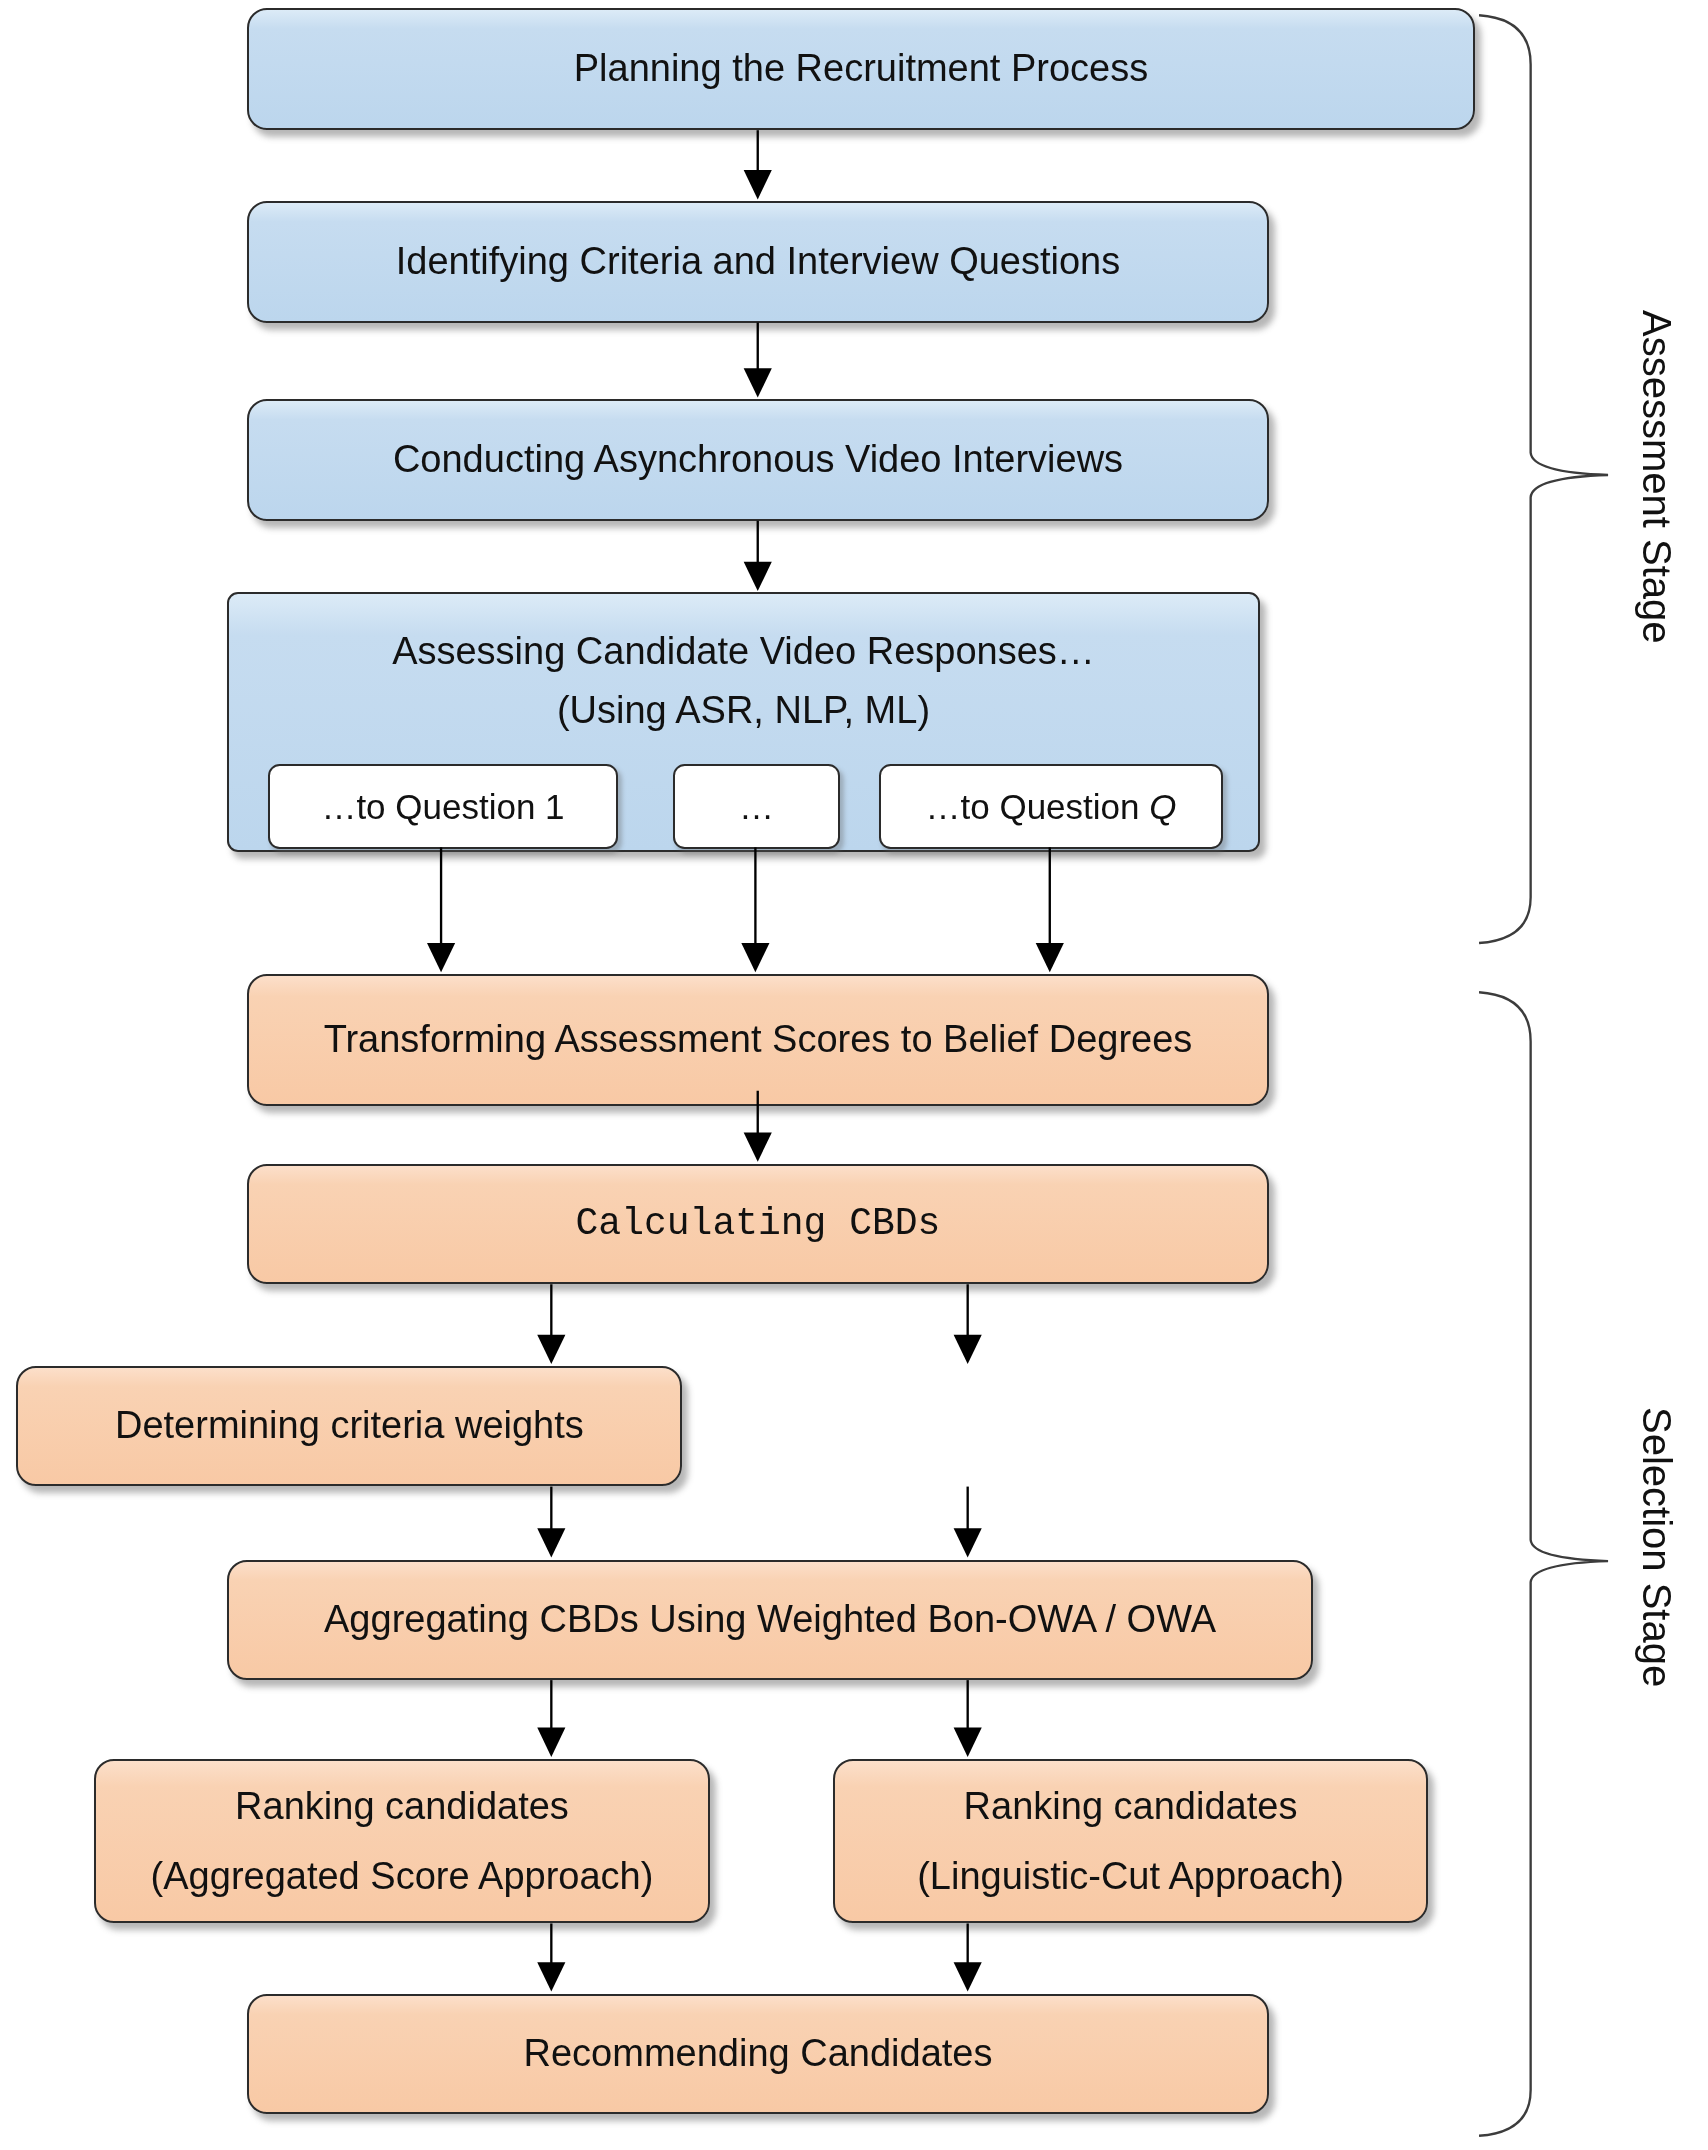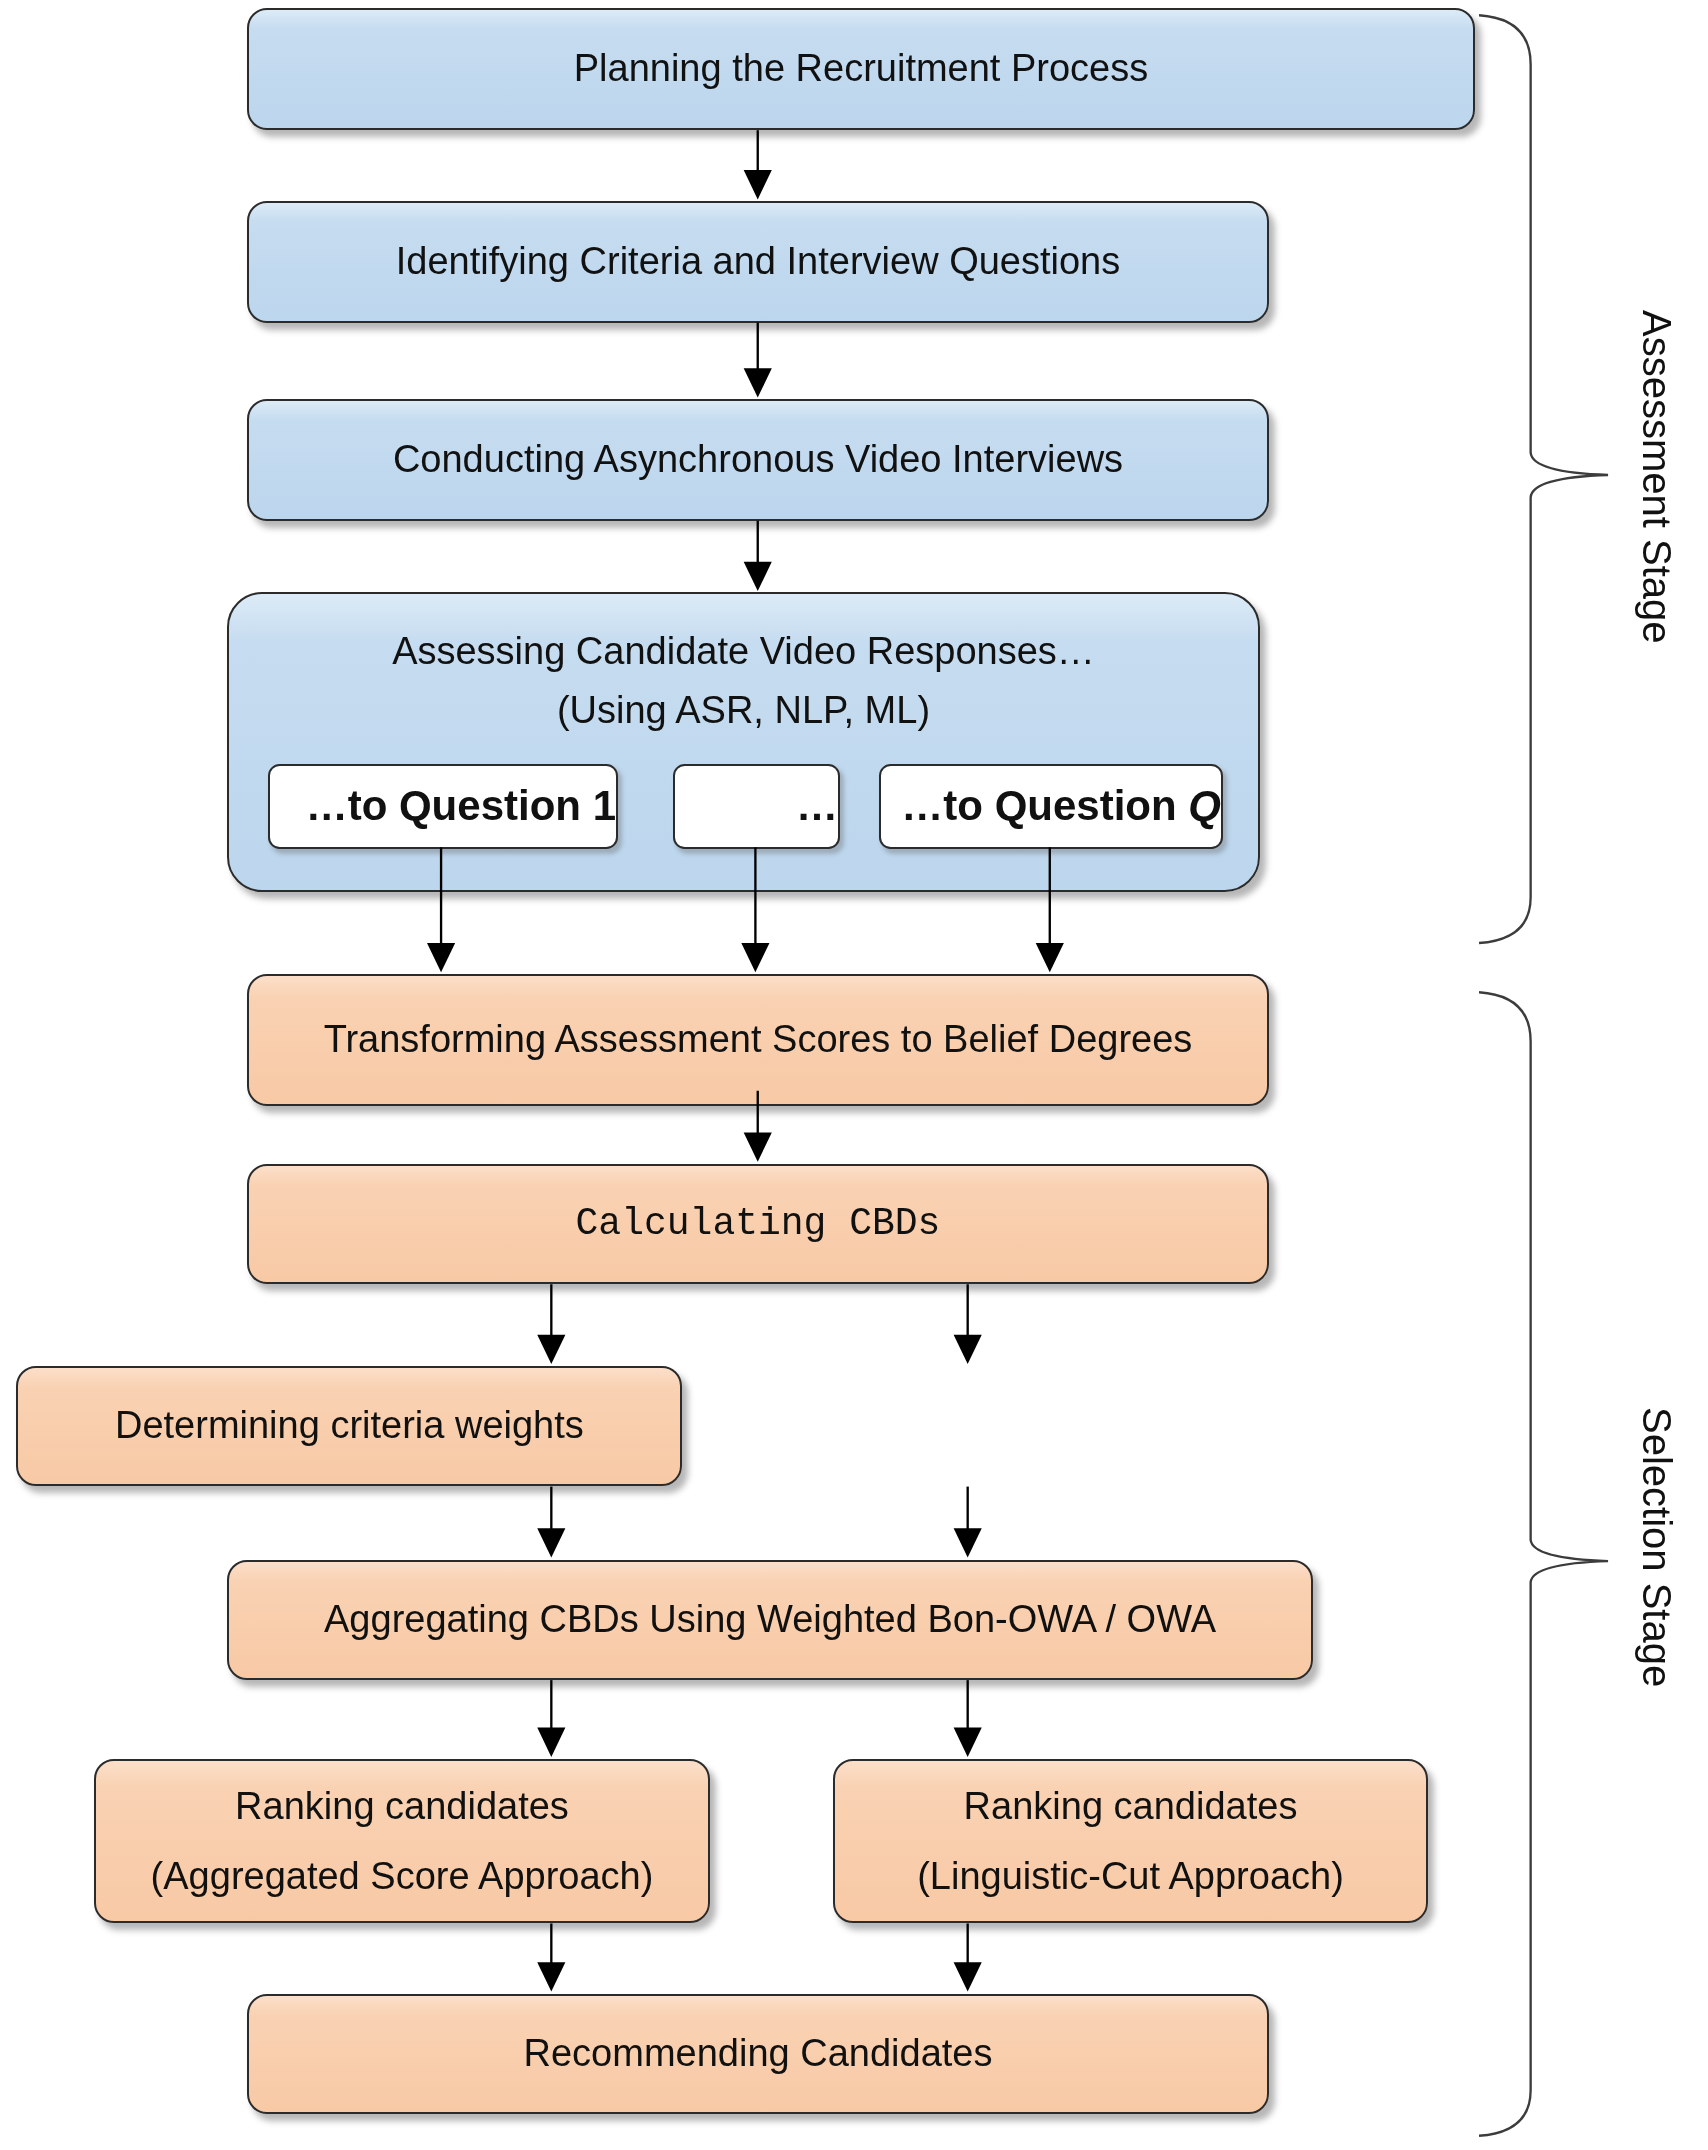--- a/index.html
+++ b/index.html
@@ -23,24 +23,23 @@
   .big-title{
     position:absolute;top:28px;left:0;right:0;
     text-align:center;font-size:38px;line-height:1.55;
   }
   .subnode{
     position:absolute;
     box-sizing:border-box;
     background:#ffffff;
     border:2.3px solid #2b2b2b;
     border-radius:11.7px;
-    display:flex;align-items:center;justify-content:flex-end;
-    font-size:42px;
+    display:flex;align-items:center;justify-content:center;
+    font-size:35px;
     box-shadow:3.5px 4.7px 4.7px rgba(95,95,95,0.35);
-    font-weight:bold;
   }
   .twoline{line-height:1.85;}
   .qvar{font-style:italic;}
 
   .edges{position:absolute;left:0;top:0;pointer-events:none;}
   .edges line{stroke:#000;stroke-width:4;}
   .edges polygon{fill:#000;}
   .bracket{fill:none;stroke:#3c3c3c;stroke-width:4;}
 
   .stage-label{
@@ -62,21 +61,21 @@
   </div>
 
   <div class="node blue" style="left:247px;top:201px;width:1022px;height:122px;">
     <span>Identifying Criteria and Interview Questions</span>
   </div>
 
   <div class="node blue" style="left:247px;top:399px;width:1022px;height:122px;">
     <span>Conducting Asynchronous Video Interviews</span>
   </div>
 
-  <div class="node blue big" style="left:227px;top:592px;width:1033px;height:300px;">
+  <div class="node blue big" style="left:227px;top:592px;width:1033px;height:260px;border-radius:11px;">
     <div class="big-title">
       <div>Assessing Candidate Video Responses…</div>
       <div>(Using ASR, NLP, ML)</div>
     </div>
     <div class="subnode" style="left:39px;top:170px;width:350px;height:85px;">
       <span>…to Question 1</span>
     </div>
     <div class="subnode" style="left:444px;top:170px;width:167px;height:85px;">
       <span>…</span>
     </div>

